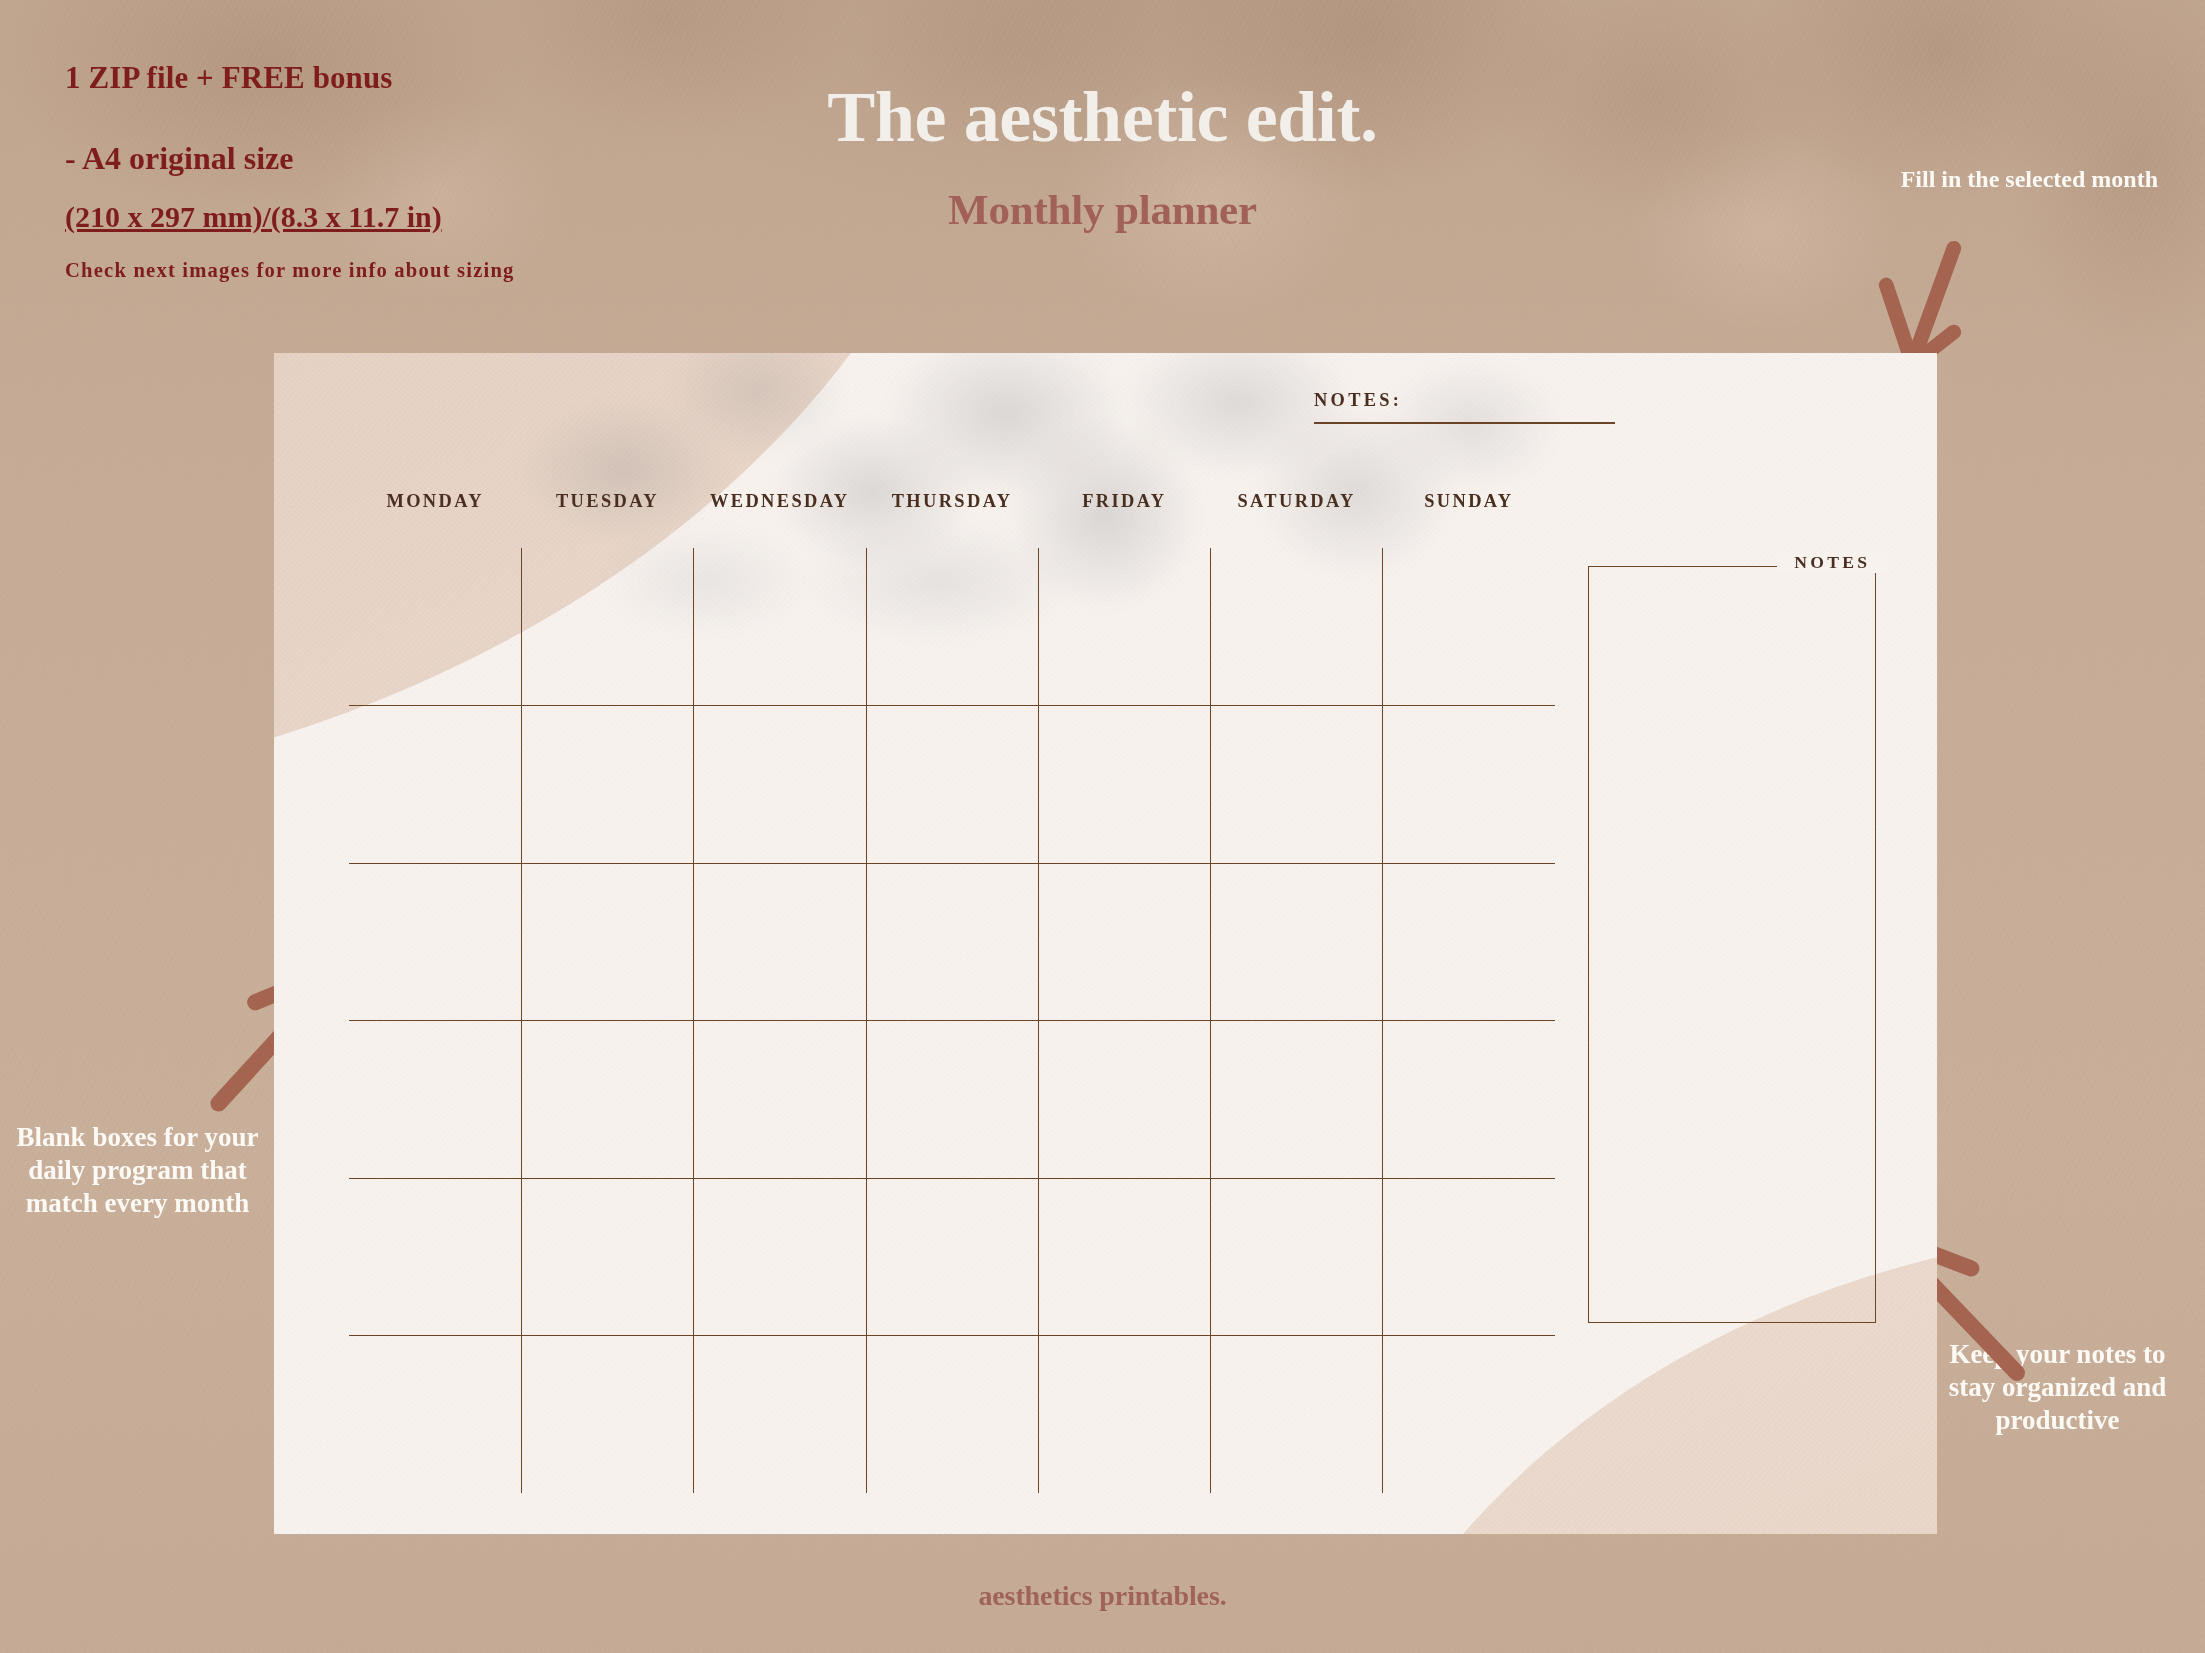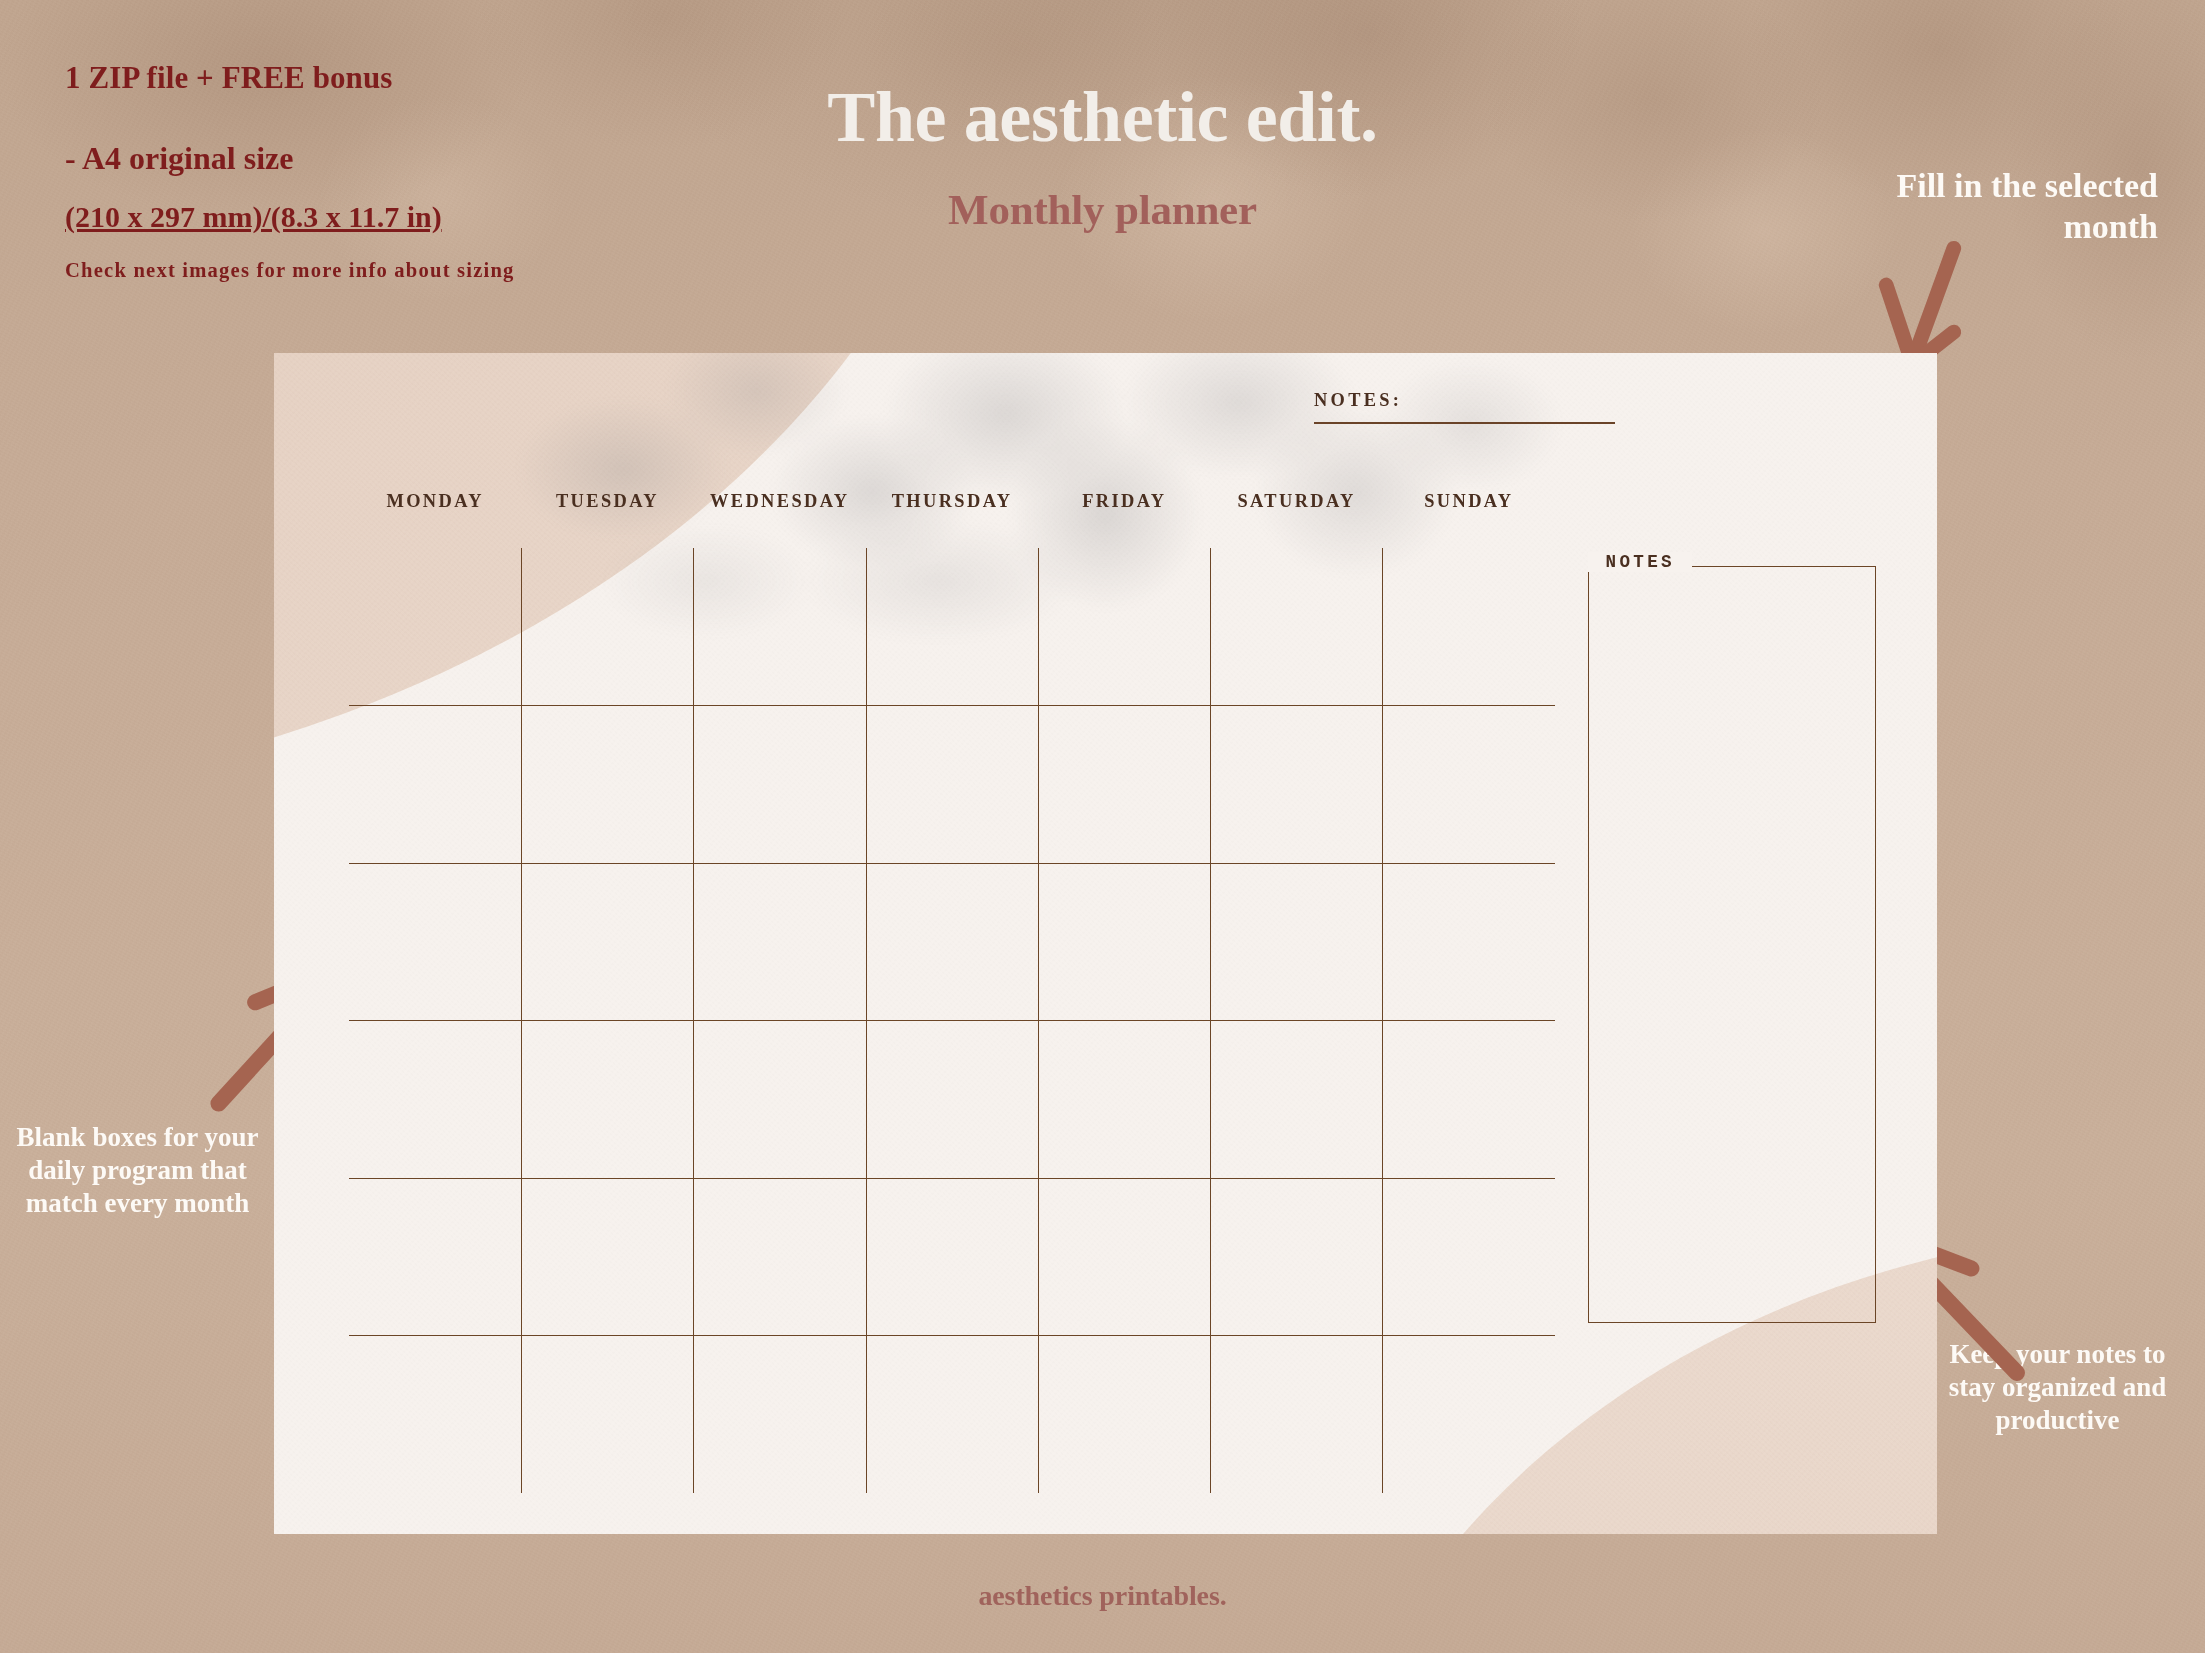--- a/index.html
+++ b/index.html
@@ -47,21 +47,21 @@
     position:absolute; top:76px; left:0; width:2205px; text-align:center;
     font-size:72px; font-weight:700; color:#f2eee9; letter-spacing:-0.4px;
   }
   .hero-sub {
     position:absolute; top:185px; left:0; width:2205px; text-align:center;
     font-size:43px; font-weight:700; color:#a2605b; letter-spacing:-0.2px;
   }
 
   
   .anno { position:absolute; color:#fdfaf6; font-weight:700; line-height:1.22; }
-  .anno-tr { top:165px; right:47px; width:323px; text-align:right; font-size:34px;font-family:Liberation Serif, serif; }
+  .anno-tr { top:165px; right:47px; width:323px; text-align:right; font-size:24px;font-family:Liberation Serif, serif; }
   .anno-bl { top:1121px; left:16px;  width:243px; text-align:center; font-size:27px; }
   .anno-br { top:1338px; right:19px; width:257px; text-align:center; font-size:27px; }
   .arrow { position:absolute; }
 
   
   #card {
     position:absolute; left:274px; top:353px; width:1663px; height:1181px;
     background:#f7f2ee;
     overflow:hidden;
   }
@@ -123,21 +123,21 @@
   .vline { position:absolute; top:0; width:1.2px; height:945px; background:#6b4526; }
   .hline { position:absolute; left:0; width:1206px; height:1.2px; background:#6b4526; }
 
   
   #notes { position:absolute; left:1588px; top:566px; width:288px; height:757px; }
   #notes-box {
     position:absolute; inset:0;
     border:1.5px solid #6b4526;
   }
   #notes-cap {
-    position:absolute; left:0; top:-14px; width:288px; text-align:left;font-family:Liberation Mono, monospace;
+    position:absolute; left:12px; top:-14px; width:288px; text-align:right;
   }
   #notes-cap span {
     display:inline-block; background:#f7f2ee; padding:0 17.6px;
     font-size:17.6px; font-weight:700; letter-spacing:3.3px; color:#4a2f20;
   }
 
   
   #footer {
     position:absolute; top:1580px; left:0; width:2205px; text-align:center;
     font-size:28px; font-weight:700; color:#a0635c; letter-spacing:-0.1px;

